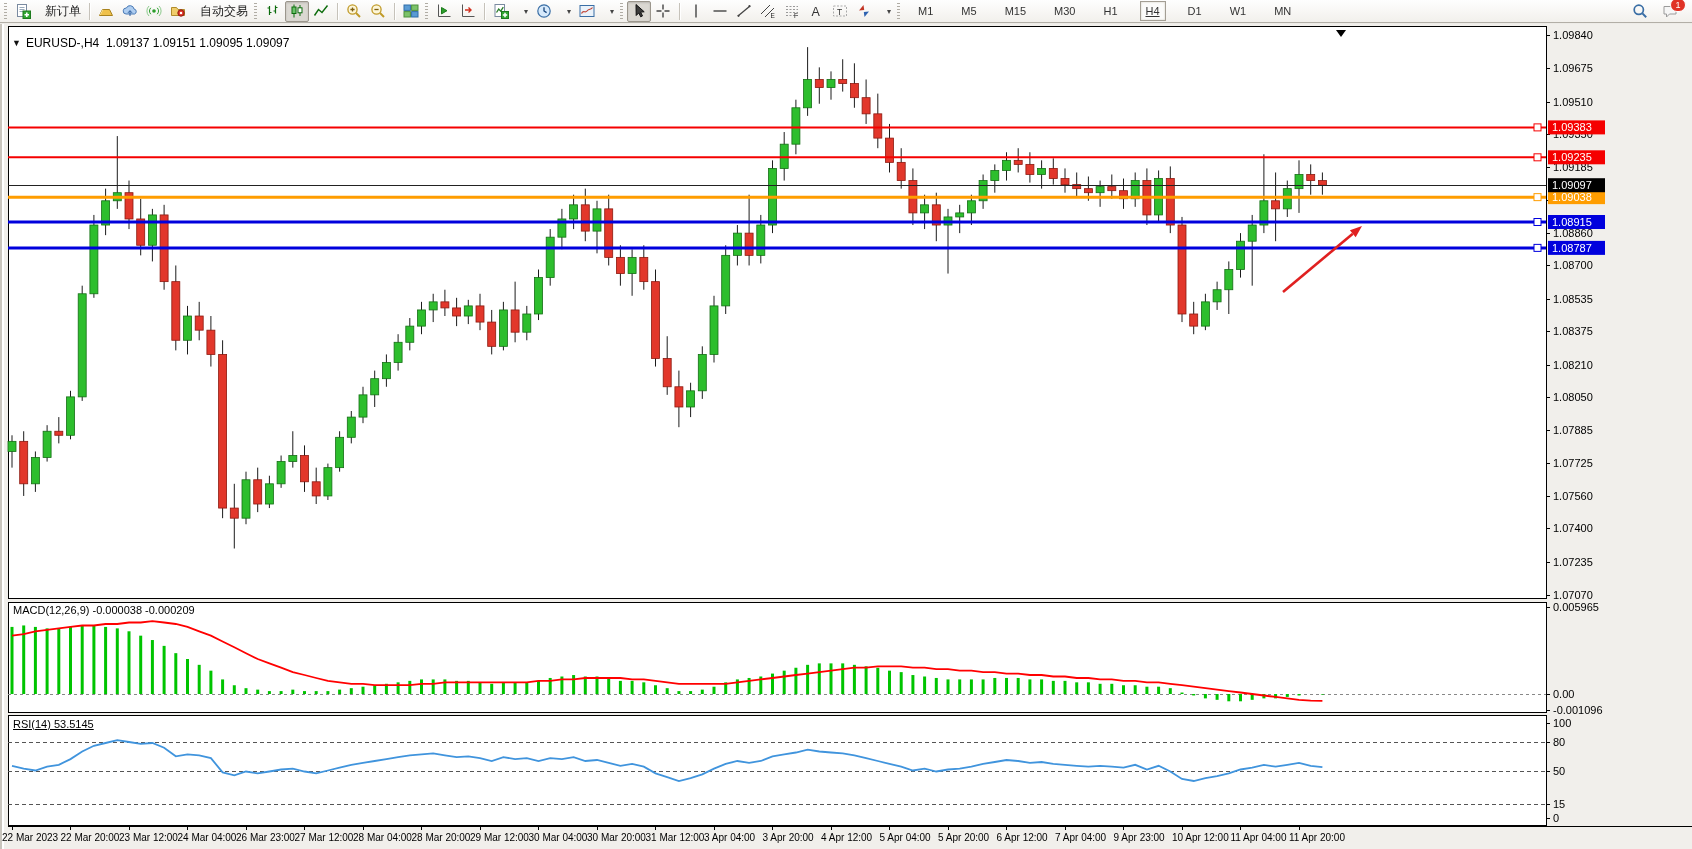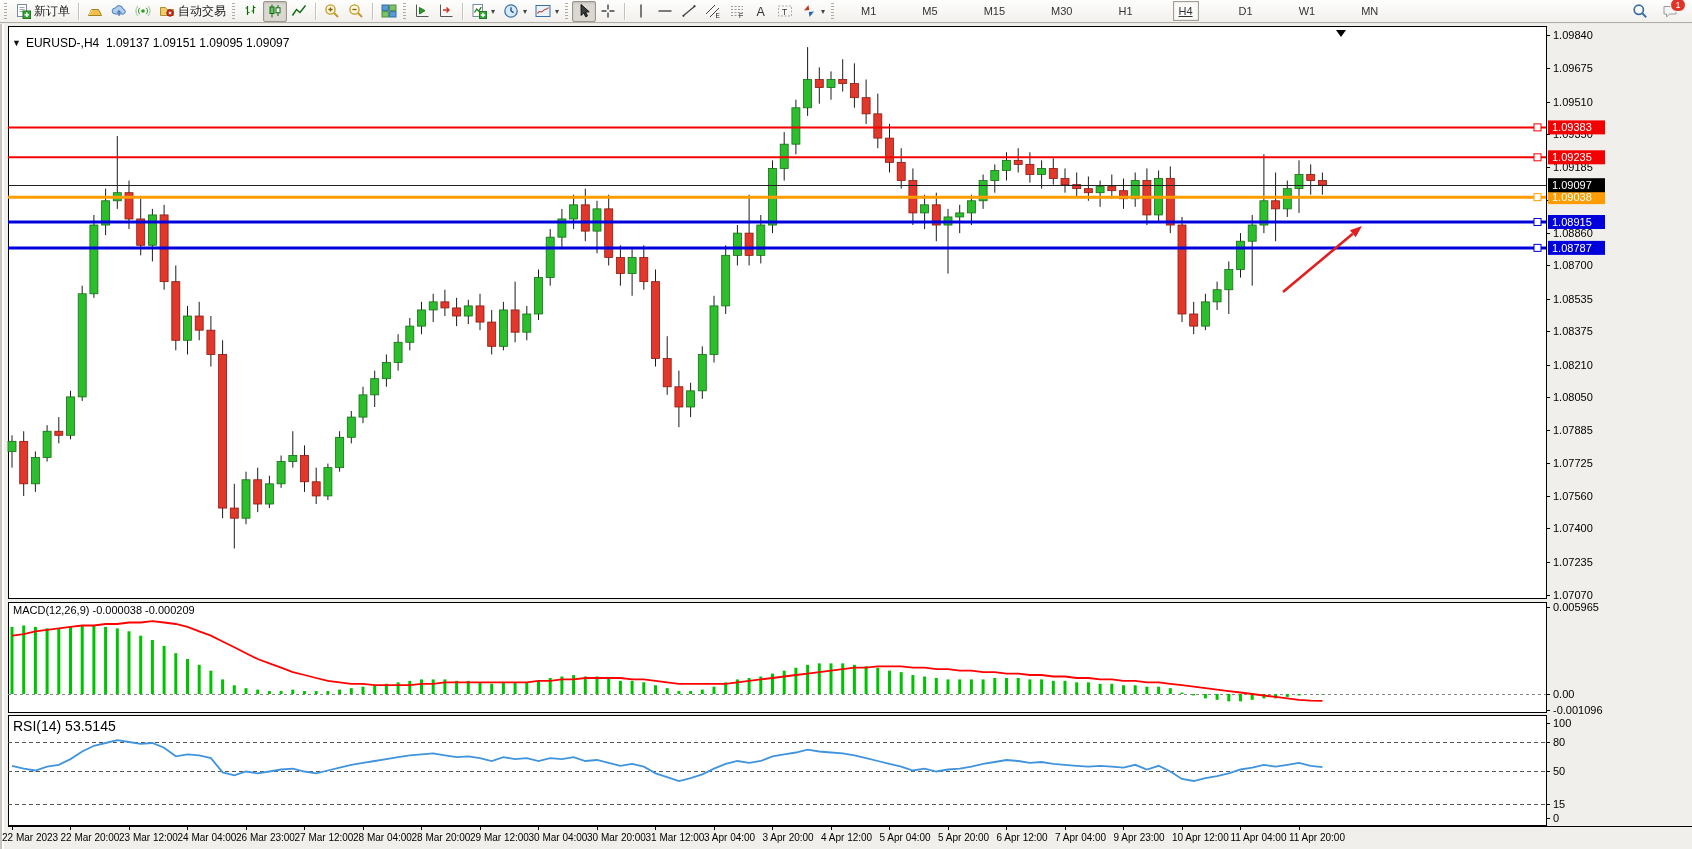--- a/index.html
+++ b/index.html
@@ -11,43 +11,43 @@
   
   #toolbar{
     position:absolute;top:0;left:0;width:1692px;height:23px;
     background:linear-gradient(#fefefe,#f2f0ec);
     border-bottom:1px solid #b2aea6;
     display:flex;align-items:center;padding-left:2px;box-sizing:border-box;z-index:10;
   }
   .thandle{width:3px;height:16px;margin:0 4px 0 2px;
     background:repeating-linear-gradient(#b0aca4 0 1px,transparent 1px 3px);}
   .tsep{width:1px;height:17px;background:#c6c2ba;box-shadow:1px 0 0 #ffffff;margin:0 4px;}
-  .tbtn{display:inline-flex;align-items:center;gap:3px;height:19px;padding:0 3px;
+  .tbtn{display:inline-flex;align-items:center;gap:14px;height:19px;padding:0 3px;
     border:1px solid transparent;border-radius:2px;font-size:12px;color:#1a1a1a;cursor:default;}
   .tbtn.active{background:#dbd8d2;border-color:#9b968c;box-shadow:inset 0 1px 2px rgba(0,0,0,.15);}
   .tbtn .lbl{white-space:nowrap;}
   .tbtn .caret{font-size:8px;color:#444;margin-left:1px;}
   .tbtn svg{display:block;}
-  .tfbtn{display:inline-flex;align-items:center;height:16px;padding:1px 5px;margin:0 17px;
+  .tfbtn{display:inline-flex;align-items:center;height:16px;padding:1px 5px;margin:0 8px;
     font-size:11px;color:#333;border:1px solid transparent;}
   .tfbtn.active{background:#fbfbfa;border-color:#a39e94;box-shadow:inset 0 0 2px #cfcabf;text-decoration:underline;}
   #tb-right{margin-left:auto;display:flex;align-items:center;padding-right:10px;gap:6px;}
   .badge{position:absolute;top:-4px;right:-5px;min-width:12px;height:12px;border-radius:7px;
     background:#e03226;color:#fff;font-size:9px;line-height:12px;text-align:center;
     border:1px solid #fff;padding:0 1px;}
   
   #chartwin{position:absolute;top:24px;left:0;width:1692px;height:825px;background:#f1efeb;}
   #chartwin:before{content:"";position:absolute;left:0;top:0;bottom:0;width:2px;
     background:#c9c5bd;box-shadow:2px 0 0 #fff;}
   #cv{position:absolute;left:0;top:0;}
   .ovl{position:absolute;z-index:5;font-size:12px;color:#000;white-space:nowrap;}
   #chart-title{left:12px;top:12px;}
   #chart-title .tri{font-size:9px;vertical-align:1px;margin-right:5px;color:#111;}
   #macd-label{left:13px;top:580px;font-size:11px;}
-  #rsi-label{left:13px;top:694px;font-size:14px;}
+  #rsi-label{left:13px;top:694px;font-size:11px;text-decoration:underline;}
 </style>
 </head>
 <body>
 
 <div id="toolbar">
     <div class="thandle"></div>
     <div class="tbtn">
       <span>
         <svg viewBox="0 0 16 16" width="16" height="16">
           <rect x="2.5" y="1.5" width="9" height="12" fill="#fff" stroke="#7a8aa0"></rect>

